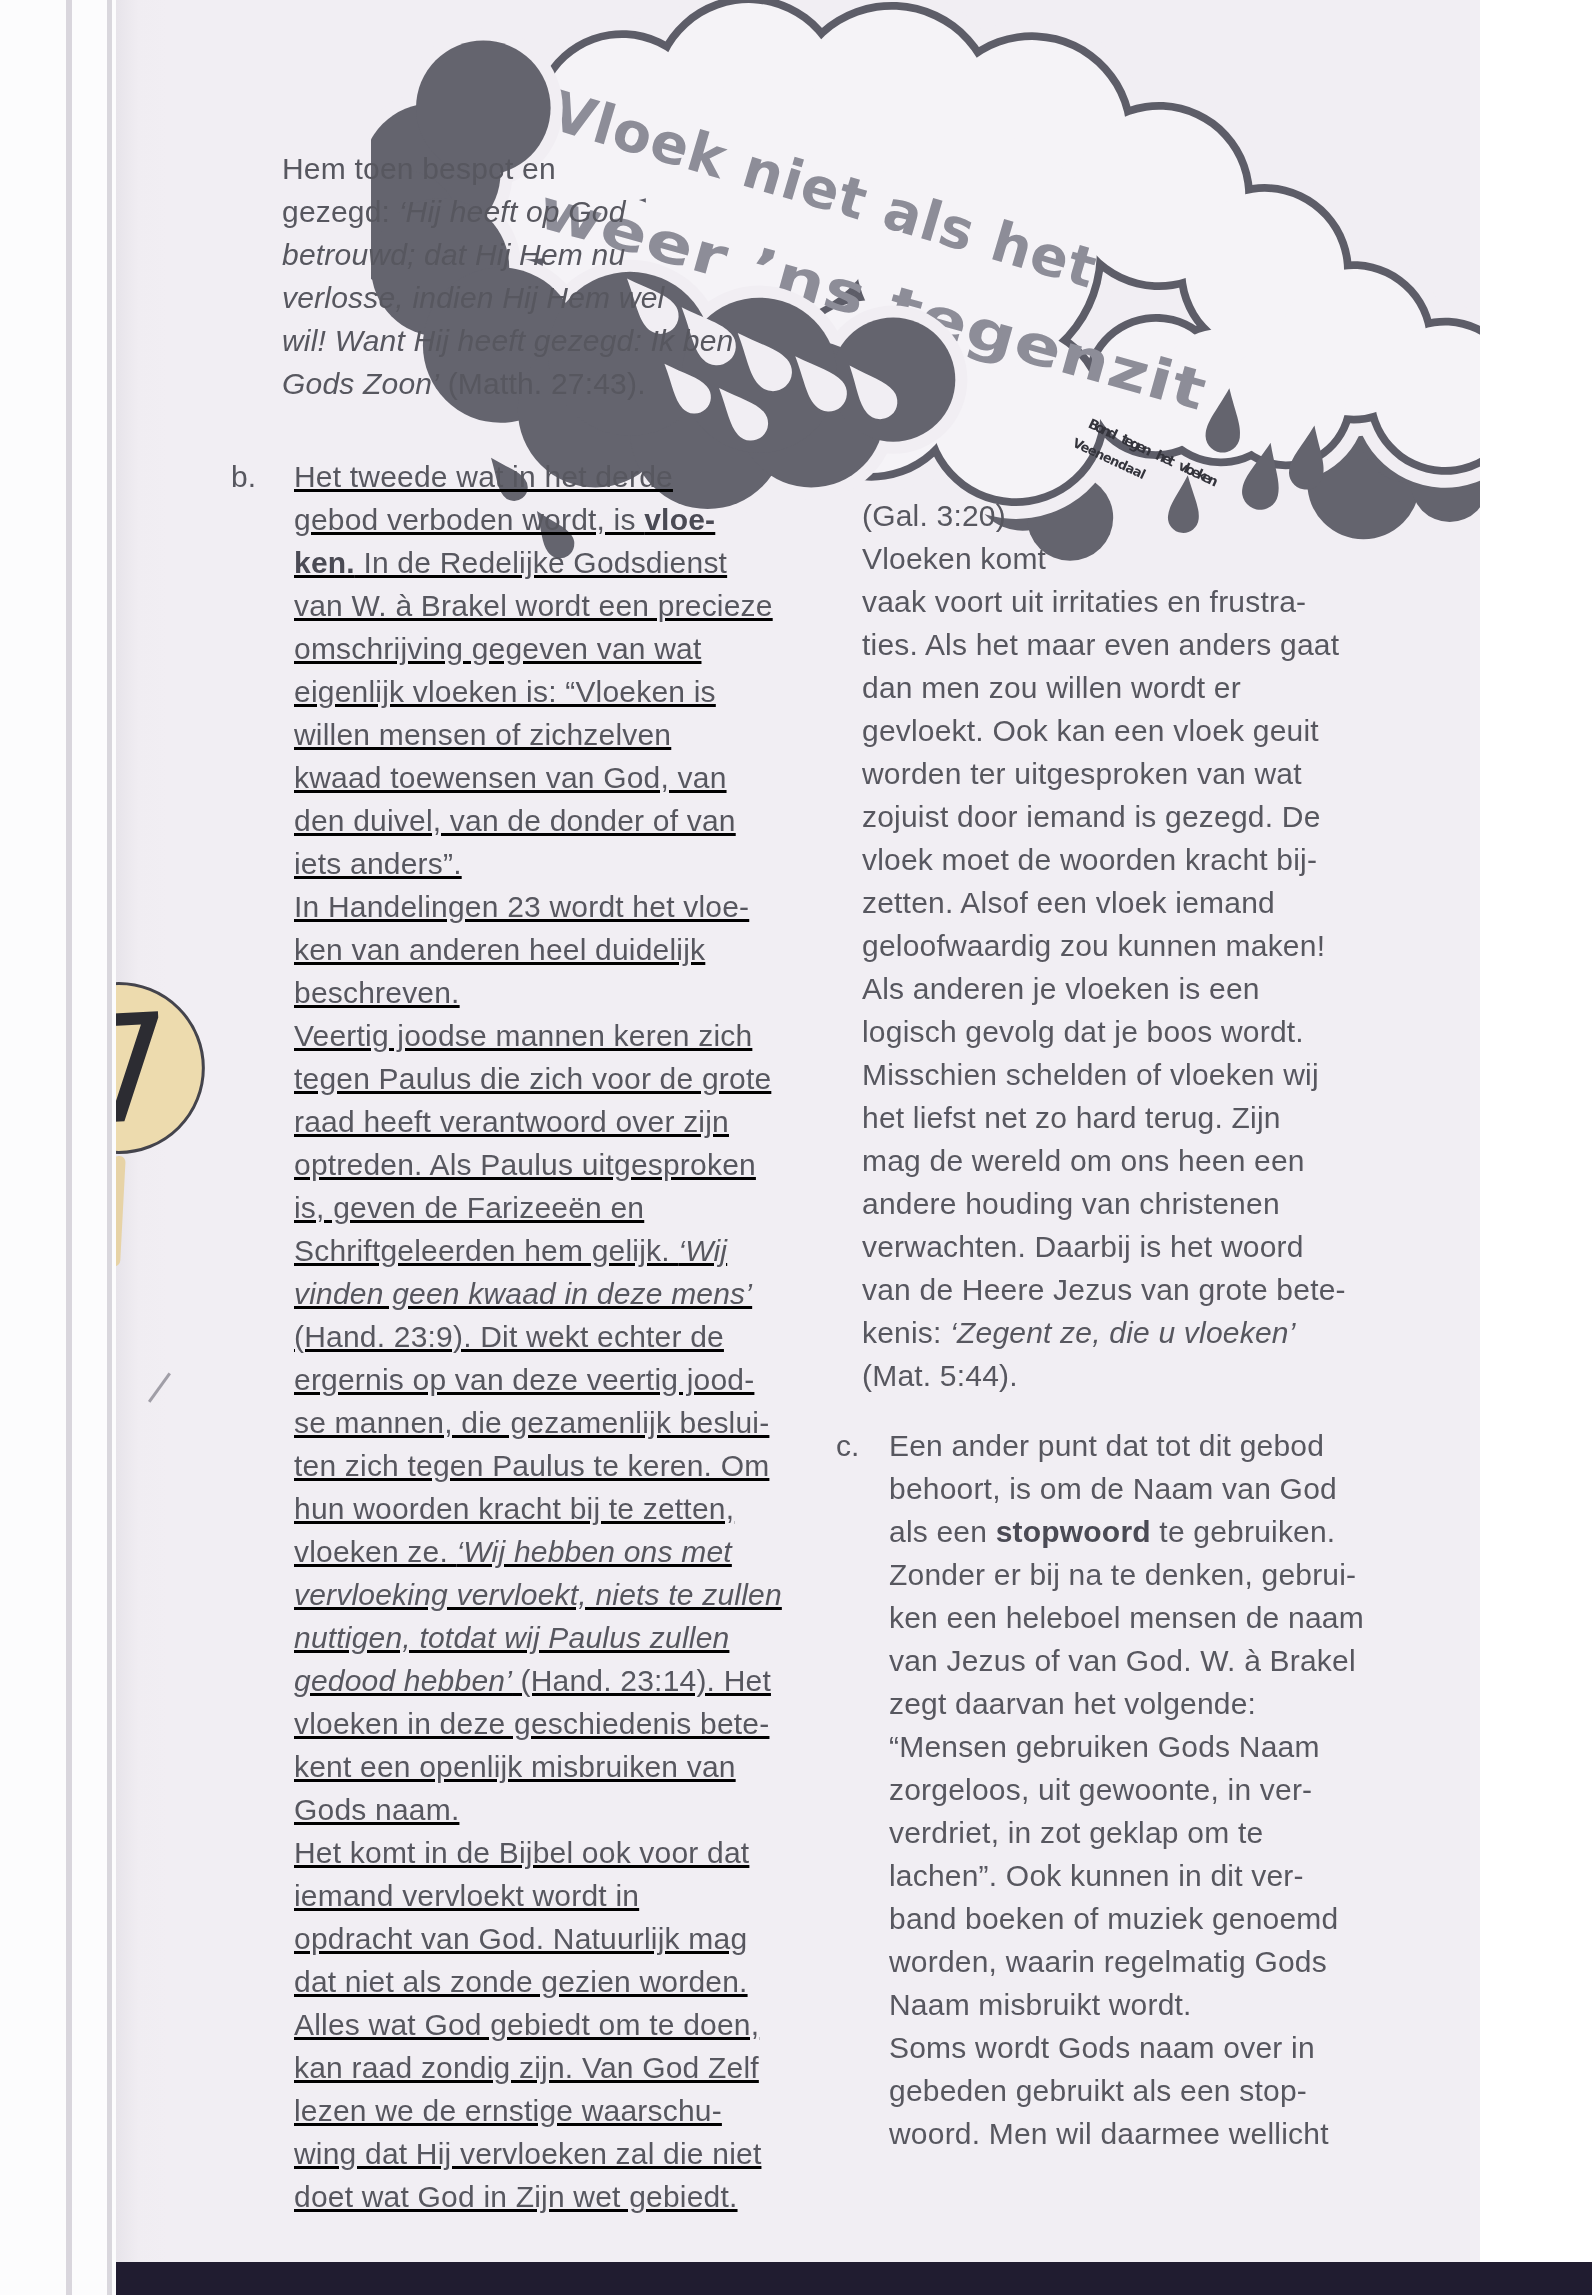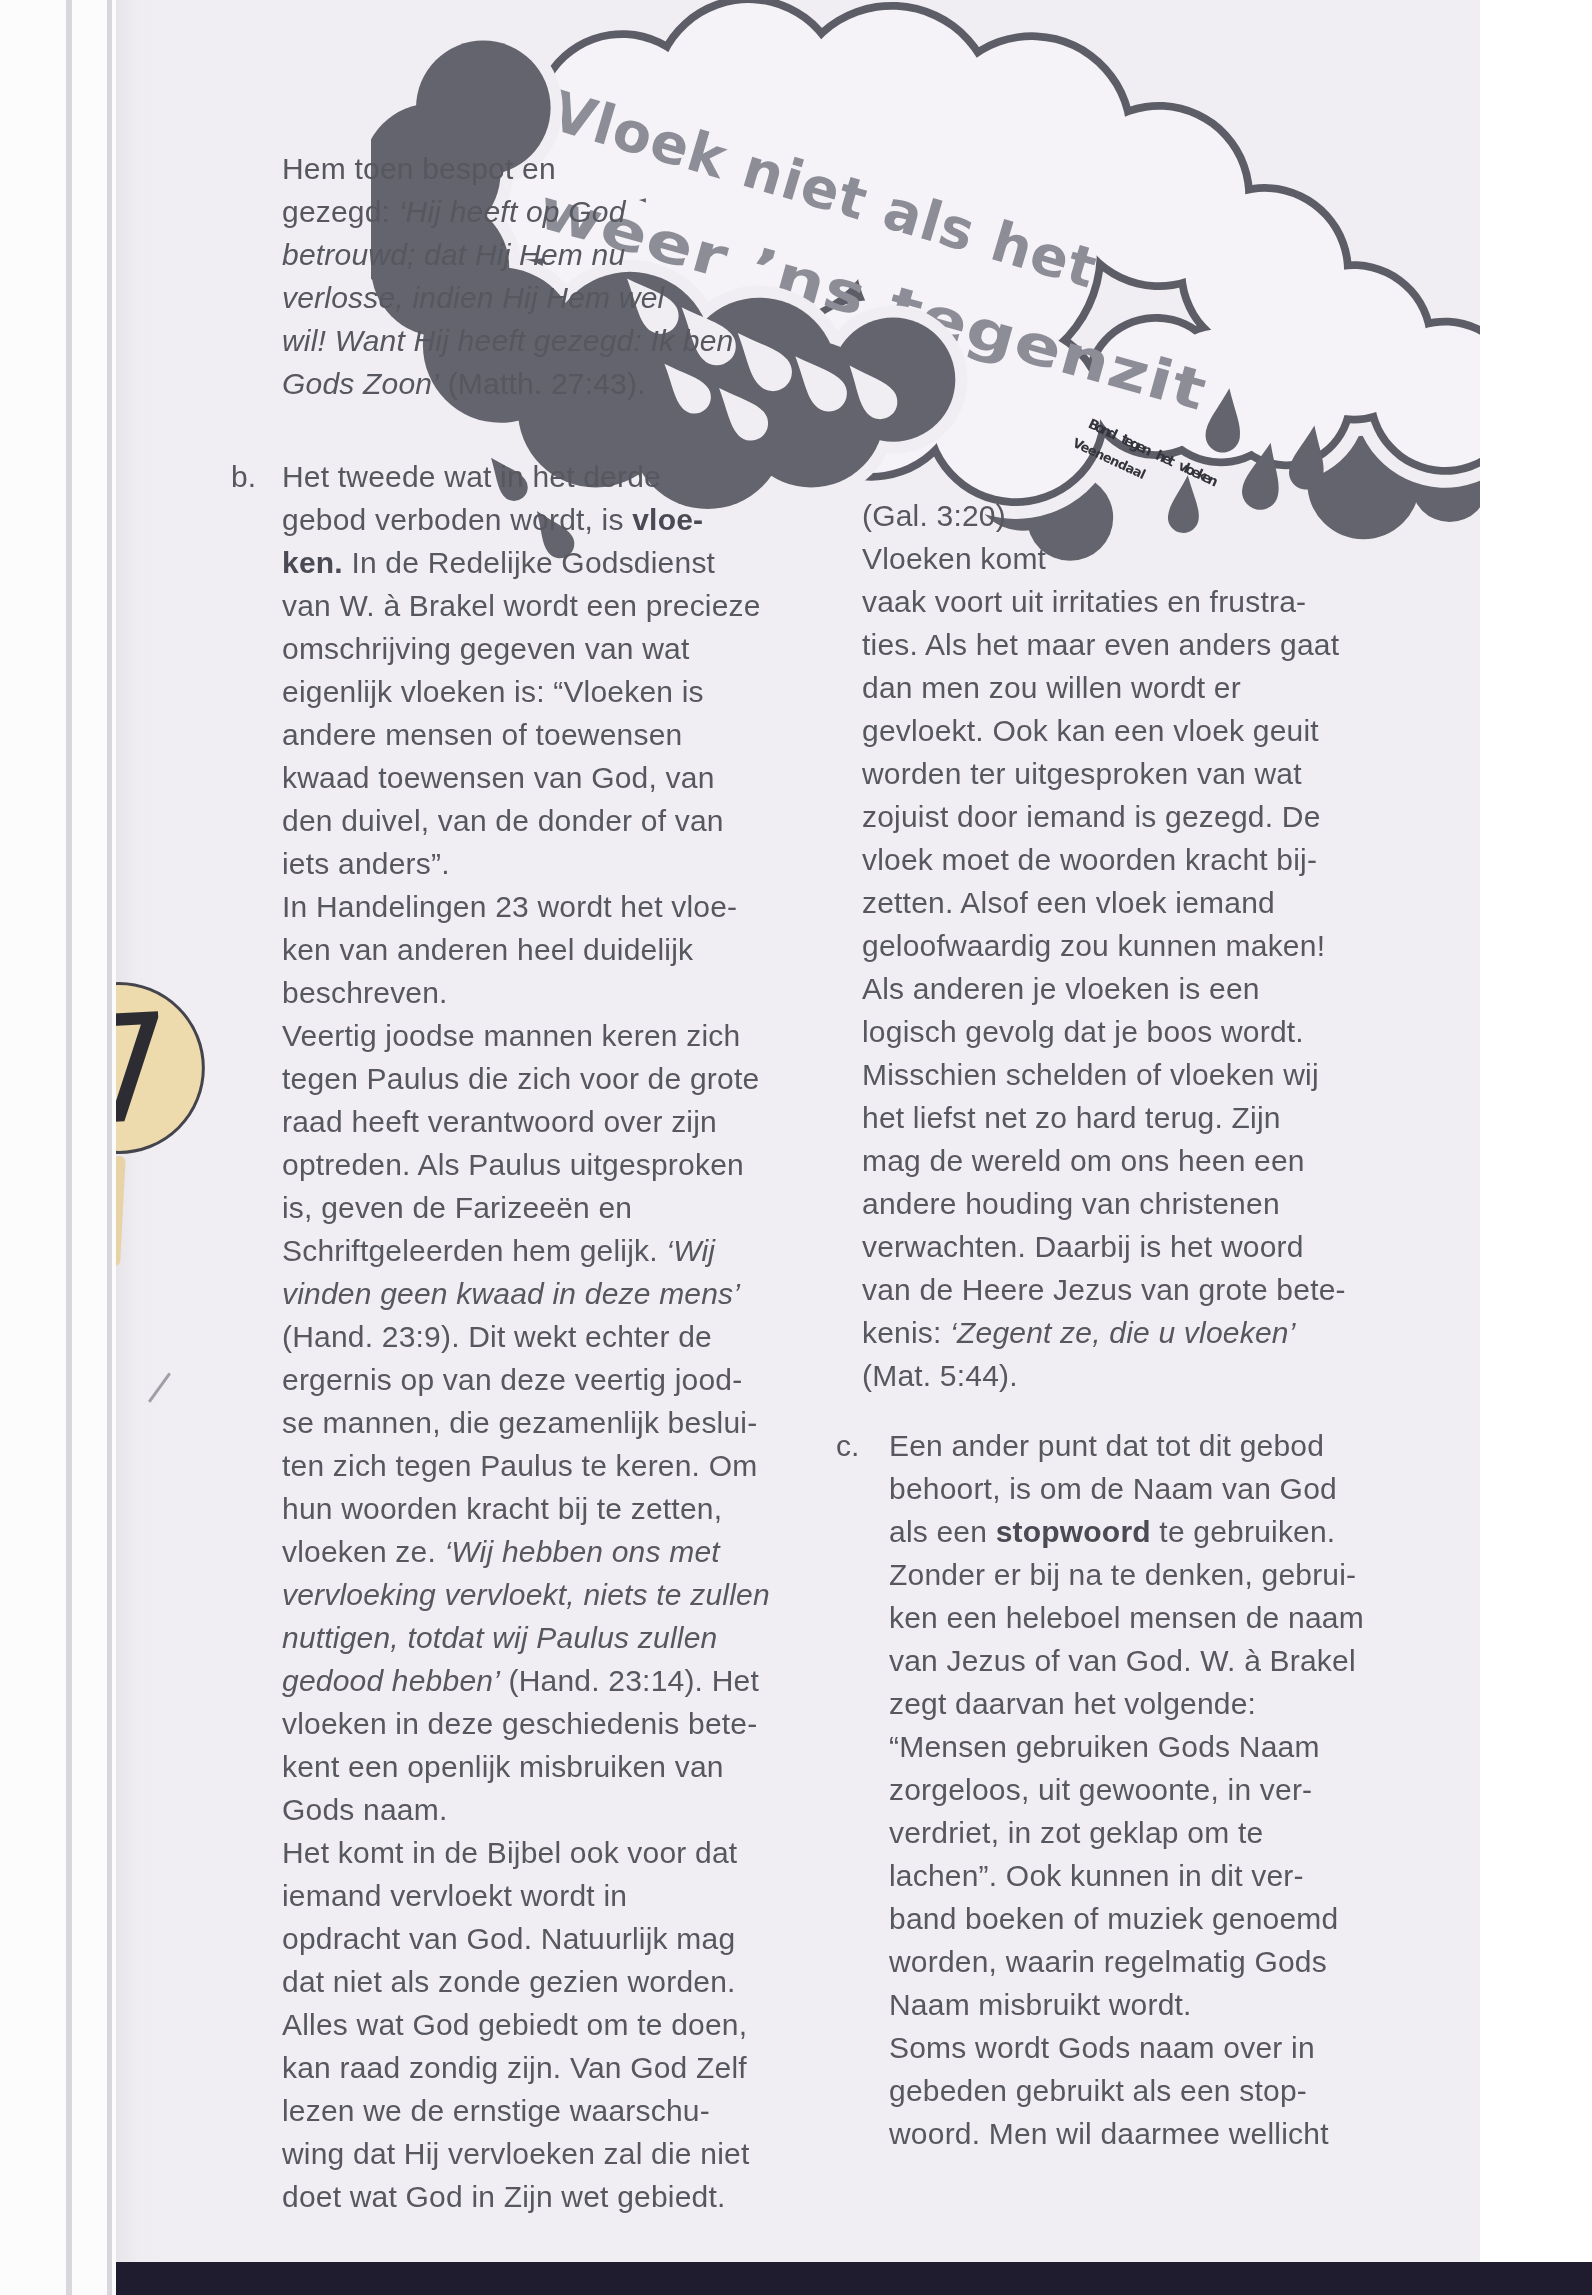--- a/index.html
+++ b/index.html
@@ -164,28 +164,28 @@
   <div id="text-layer">
       <div class="block" style="left: 282px; top: 147px;">
         <div class="line"><span>Hem toen bespot en</span></div>
         <div class="line"><span>gezegd: </span><span class="i">‘Hij heeft op God</span></div>
         <div class="line"><span class="i">betrouwd; dat Hij Hem nu</span></div>
         <div class="line"><span class="i">verlosse, indien Hij Hem wel</span></div>
         <div class="line"><span class="i">wil! Want Hij heeft gezegd: Ik ben</span></div>
         <div class="line"><span class="i">Gods Zoon’</span><span> (Matth. 27:43).</span></div>
       </div>
       <div class="col-label" style="left: 231px; top: 455px;">b.</div>
-      <div class="block" style="left: 282px; top: 455px;">
+      <div class="block" style="left: 294px; top: 455px; text-decoration: underline;">
         <div class="line"><span>Het tweede wat in het derde</span></div>
         <div class="line"><span>gebod verboden wordt, is </span><span class="b">vloe-</span></div>
         <div class="line"><span class="b">ken.</span><span> In de Redelijke Godsdienst</span></div>
         <div class="line"><span>van W. à Brakel wordt een precieze</span></div>
         <div class="line"><span>omschrijving gegeven van wat</span></div>
         <div class="line"><span>eigenlijk vloeken is: “Vloeken is</span></div>
-        <div class="line"><span>andere mensen of toewensen</span></div>
+        <div class="line"><span>willen mensen of zichzelven</span></div>
         <div class="line"><span>kwaad toewensen van God, van</span></div>
         <div class="line"><span>den duivel, van de donder of van</span></div>
         <div class="line"><span>iets anders”.</span></div>
         <div class="line"><span>In Handelingen 23 wordt het vloe-</span></div>
         <div class="line"><span>ken van anderen heel duidelijk</span></div>
         <div class="line"><span>beschreven.</span></div>
         <div class="line"><span>Veertig joodse mannen keren zich</span></div>
         <div class="line"><span>tegen Paulus die zich voor de grote</span></div>
         <div class="line"><span>raad heeft verantwoord over zijn</span></div>
         <div class="line"><span>optreden. Als Paulus uitgesproken</span></div>

